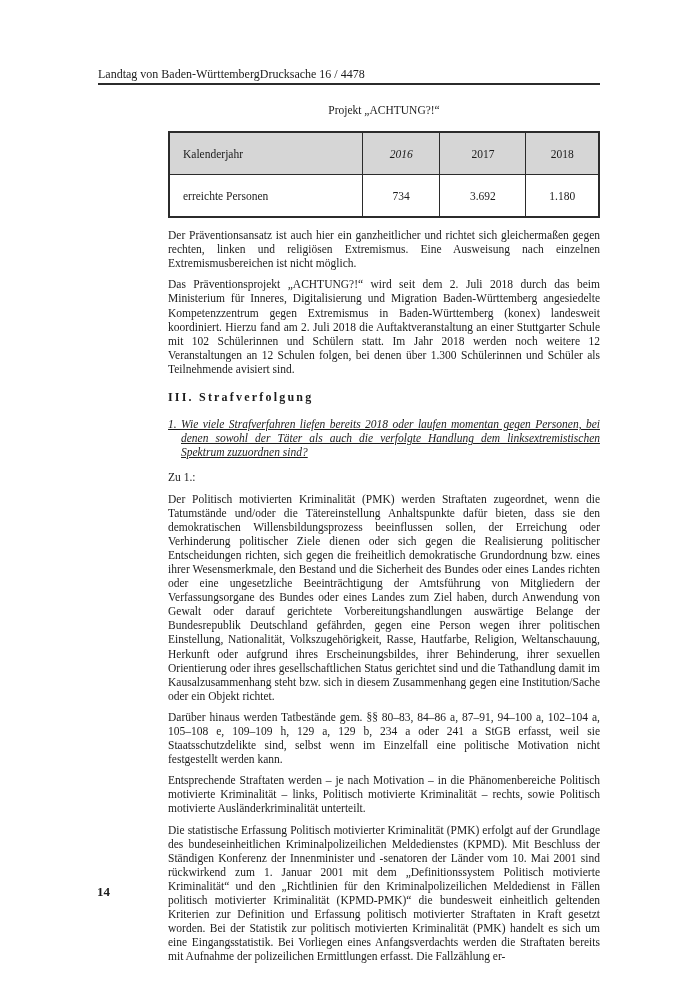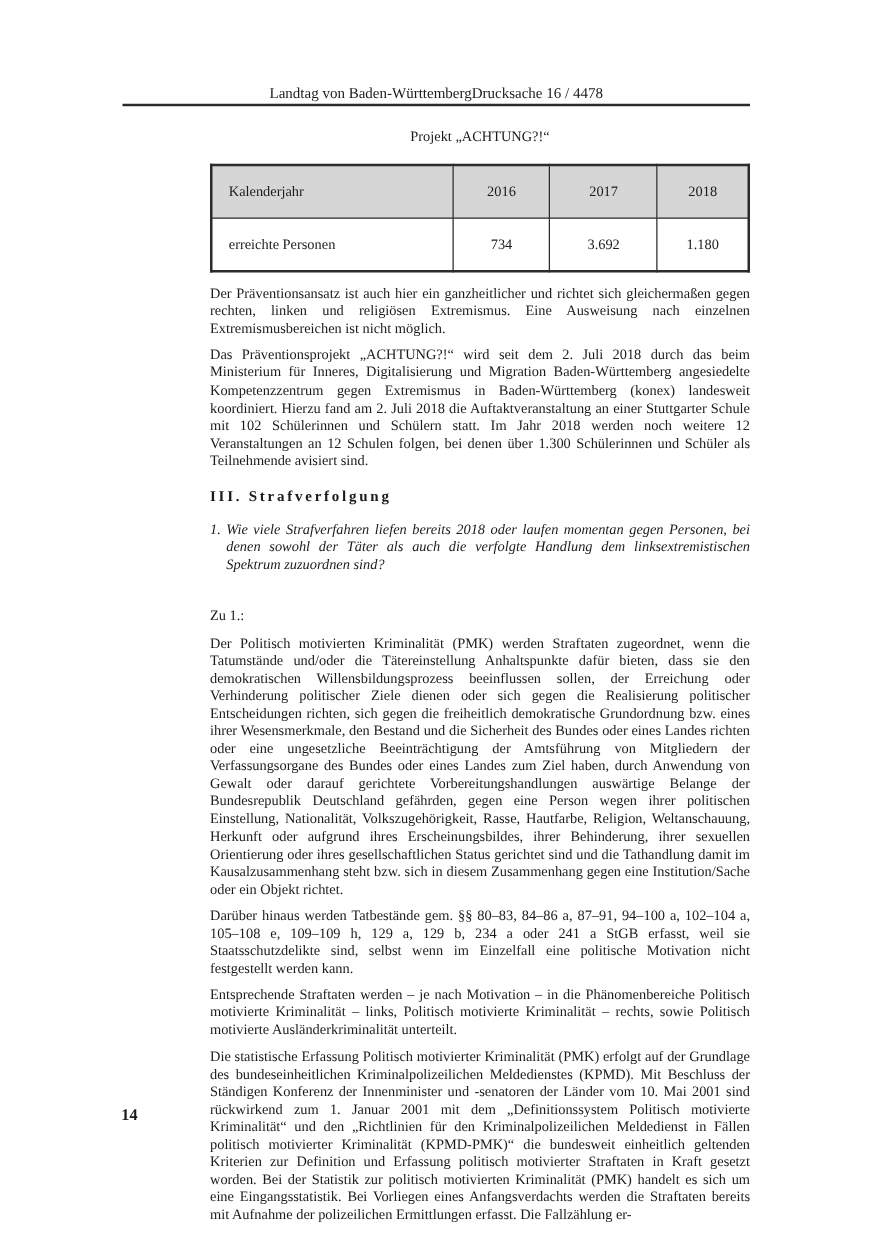--- a/index.html
+++ b/index.html
@@ -11,21 +11,21 @@
     font-family: "Liberation Serif", "DejaVu Serif", serif;
     color: #1b1b1b;
     overflow: hidden;
   }
   .header {
     position: absolute;
     left: 98px;
     right: 100px;
     top: 67px;
     display: flex;
-    justify-content: center;
+    justify-content: flex-start;
     font-size: 12px;
     line-height: 14px;
   }
   .header-rule {
     position: absolute;
     left: 98px;
     right: 100px;
     top: 83px;
     height: 0;
     border-top: 2px solid #2b2b2b;
@@ -52,41 +52,42 @@
     padding: 12px 4px;
     font-weight: normal;
     text-align: center;
   }
   table.data-table th { background: #d6d6d6; }
   table.data-table .label-col {
     width: 45%;
     text-align: left;
     padding-left: 13px;
   }
-  table.data-table .col-2016 { width: 18%; }
+  table.data-table .col-2016 { width: 18%; font-style: italic; }
   table.data-table .col-2017 { width: 20%; }
   table.data-table .col-2018 { width: 17%; }
   p.body {
     margin: 0 0 7px 0;
     text-align: justify;
     hyphens: auto;
     -webkit-hyphens: auto;
   }
   .section-heading {
     font-size: 12px;
     font-weight: bold;
     letter-spacing: 2.2px;
     margin: 14px 0 13px 0;
   }
   .question {
     font-style: italic;
     padding-left: 13px;
     text-indent: -13px;
-    margin: 0 0 27px 0;
+    margin: 0 0 11px 0;
     text-align: justify;
+    text-decoration: underline;
   }
   .answer-label { margin: 0 0 11px 0; }
   .page-number {
     position: absolute;
     left: 97px;
     top: 884px;
     font-size: 13px;
     font-weight: bold;
   }
 </style>

